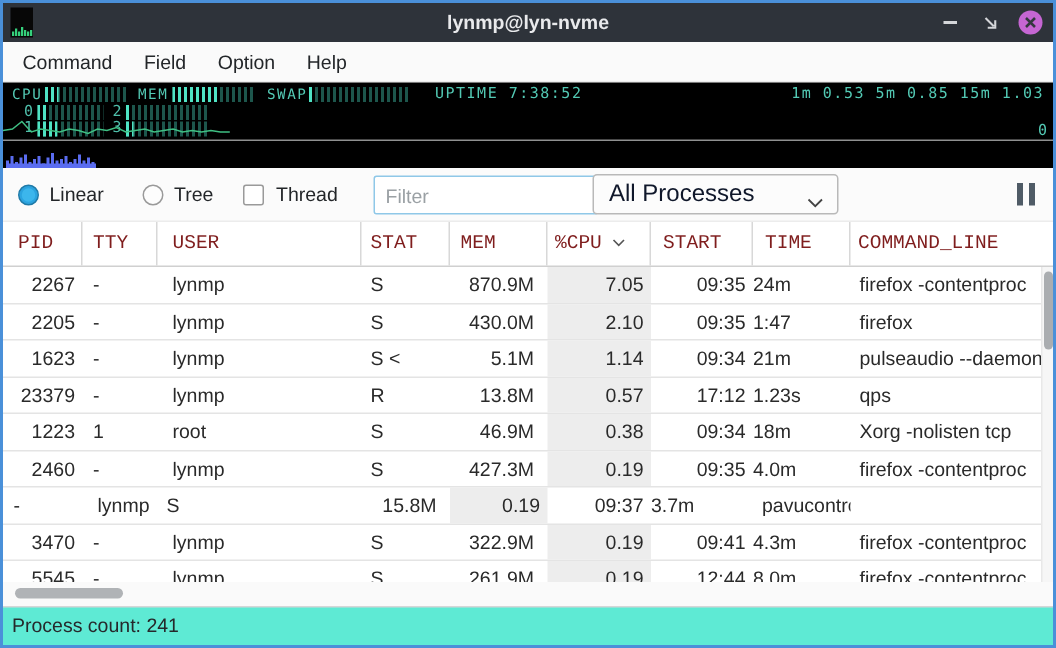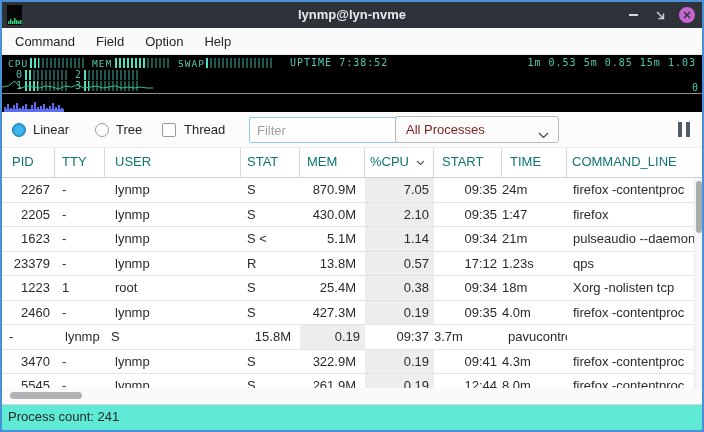--- a/index.html
+++ b/index.html
@@ -44,30 +44,30 @@
            border:1px solid #9a9a9a; background:#fdfdfd; }
   .radio.sel { border:1px solid #1f7aa8; background:#3cb6ec; box-shadow:inset 0 0 0 1.5px #2ba3df; }
   .checkbox { position:absolute; top:11px; width:14px; height:14px; border:1px solid #9a9a9a;
               background:#fff; border-radius:2px; }
   .filter-input { position:absolute; left:231px; top:5px; width:150px; height:26px;
                   border:1px solid #8fc8e8; border-radius:2px; background:#fff; padding:0 7px;
                   font-size:13px; color:#232629; font-family:inherit; outline:none;margin-left:16px; }
   .filter-input::placeholder { color:#9aa0a4; }
   .combo { position:absolute; left:393px; top:4px; width:164px; height:27px; border:1px solid #b9b9b9;
            border-radius:3px; background:#fcfcfc; }
-  .combo .val { line-height:25px; padding-left:10px; font-size:13px; color:#7f1d1d; }
+  .combo .val { line-height:25px; padding-left:10px; font-size:16px; color:#0f172a; }
   .combo .chev { position:absolute; right:9px; top:10px; }
   .pause-btn { position:absolute; left:676px; top:10px; width:18px; height:15px; display:flex; gap:4px; }
   .pause-btn .pbar { width:4px; height:15px; background:#4f5b66; }
   
   .gridcols { display:grid; grid-template-columns:53px 50px 136px 59px 65px 69px 68px 65px minmax(0,1fr); }
   .thead { position:absolute; top:146px; left:0; width:700px; height:30px; background:#fff;
            border-bottom:1px solid #d0d0d0; }
-  .hcell { border-right:1px solid #d8d8d8; line-height:28px; font-size:13px; color:#0f766e;
-           white-space:nowrap; overflow:hidden; }
+  .hcell { border-right:1px solid #d8d8d8; line-height:28px; font-size:13px; color:#7f1d1d;
+           white-space:nowrap; overflow:hidden;font-family:Liberation Mono, monospace; }
   .hcell:last-child { border-right:none; }
   .h0{padding-left:10px}.h1{padding-left:7px}.h2{padding-left:10px}.h3{padding-left:6px}
   .h4{padding-left:7px}.h5{padding-left:5px}.h6{padding-left:8px}.h7{padding-left:8px}.h8{padding-left:5px}
   .sort-chev { display:inline-block; margin-left:7px; }
   .tbody { position:absolute; top:176px; left:0; width:692px; height:210px; overflow:hidden; background:#fff; }
   .trow { height:24.5px; border-bottom:1px solid #e4e4e4; }
   .cell { font-size:13px; color:#2a2a2a; line-height:23px; white-space:nowrap; overflow:hidden; }
   .c0{text-align:right;padding-right:5px}.c1{padding-left:7px}.c2{padding-left:10px}.c3{padding-left:6px}
   .c4{text-align:right;padding-right:9px}.c5{text-align:right;padding-right:5px;background:#ededed}
   .c6{text-align:right;padding-right:5px}.c7{padding-right:8px}.c8{padding-left:6px}
@@ -269,21 +269,21 @@
         <div class="cell c5">0.57</div>
         <div class="cell c6">17:12</div>
         <div class="cell c7">1.23s</div>
         <div class="cell c8">qps</div>
       </div>
       <div class="trow gridcols">
         <div class="cell c0">1223</div>
         <div class="cell c1">1</div>
         <div class="cell c2">root</div>
         <div class="cell c3">S</div>
-        <div class="cell c4">25.4M</div>
+        <div class="cell c4">46.9M</div>
         <div class="cell c5">0.38</div>
         <div class="cell c6">09:34</div>
         <div class="cell c7">18m</div>
         <div class="cell c8">Xorg -nolisten tcp</div>
       </div>
       <div class="trow gridcols">
         <div class="cell c0">2460</div>
         <div class="cell c1">-</div>
         <div class="cell c2">lynmp</div>
         <div class="cell c3">S</div>

